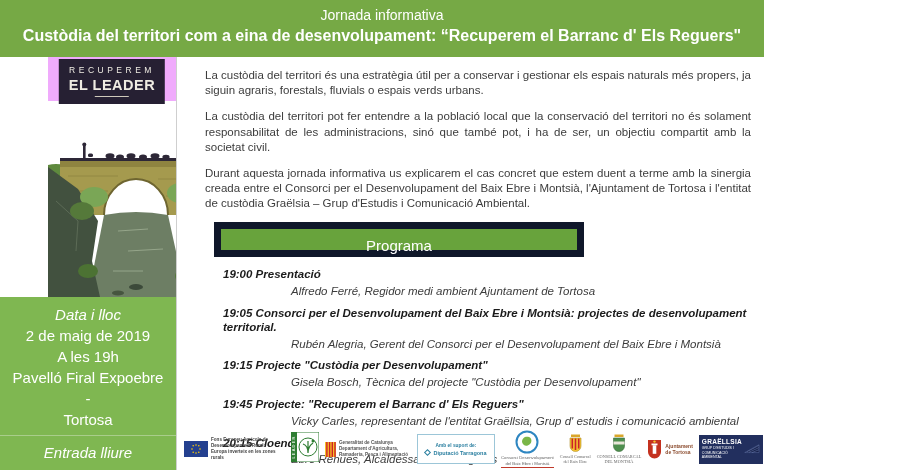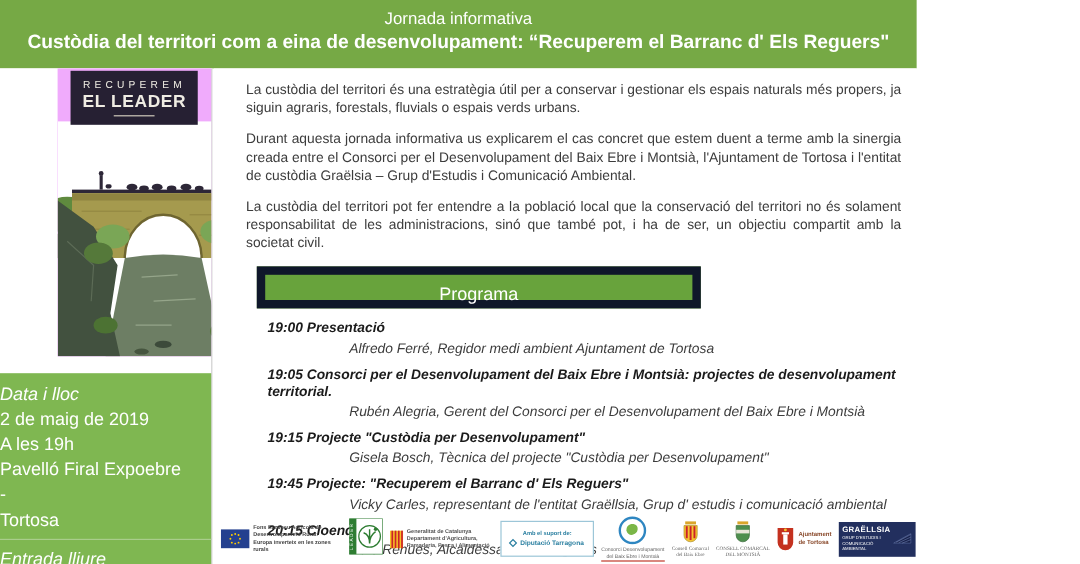--- a/index.html
+++ b/index.html
@@ -12,21 +12,21 @@
   .header .l2 { font-size:16px; font-weight:bold; line-height:22px; }
 
   
   .sidebar { position:absolute; left:0; top:57px; bottom:0; width:177px; border-right:1px solid #cfcfcf; background:#fff; }
   .poster { position:relative; height:240px; background:#f0abfc; overflow:hidden;margin-left:48px; }
   .badge { position:absolute; top:2px; left:50%; transform:translateX(-50%); background:#262033; color:#efece3; text-align:center; padding:6px 10px 7px; z-index:2; }
   .badge .b1 { font-size:8.5px; letter-spacing:3.5px; }
   .badge .b2 { font-size:14.5px; font-weight:bold; letter-spacing:.5px; margin-top:2px; white-space:nowrap; }
   .badge .rule { width:34px; height:1px; background:#cfc9bb; margin:3px auto 0; }
   .illus { position:absolute; left:0; top:44px; width:177px; height:196px; }
-  .side-info { position:absolute; top:240px; left:0; right:0; bottom:0; background:#7fb751; color:#fff; text-align:left; padding-top:7px; font-size:15px;margin-top:14px; }
+  .side-info { position:absolute; top:240px; left:0; right:0; bottom:0; background:#7fb751; color:#fff; text-align:center; padding-top:7px; font-size:15px; }
   .side-line { line-height:21px; white-space:nowrap; }
   .it { font-style:italic; }
   .side-divider { height:1px; background:#a9cd8b; margin:5px 0 6px; }
 
   
   .main { position:absolute; left:178px; top:57px; right:0; bottom:0; background:#fff; }
   .vline { position:absolute; left:303px; top:57px; width:1px; height:70px; background:#d2d2d2; }
   .paras { padding:11px 13px 0 27px; }
   .paras p { font-size:11.5px; color:#3c3c3c; text-align:justify; line-height:1.32; margin-bottom:11px; }
   .programa { margin-left:36px; width:370px; height:35px; background:#68a33c; border:7px solid #0f172a; color:#fff; font-size:15px; text-align:center; line-height:33px; }
@@ -138,22 +138,22 @@
       <div class="side-divider"></div>
       <div class="side-line it">Entrada lliure</div>
     </div>
   </div>
 
   <div class="vline"></div>
 
   <div class="main">
     <div class="paras">
       <p>La custòdia del territori és una estratègia útil per a conservar i gestionar els espais naturals més propers, ja siguin agraris, forestals, fluvials o espais verds urbans.</p>
+      <p>La custòdia del territori pot fer entendre a la població local que la conservació del territori no és solament responsabilitat de les administracions, sinó que també pot, i ha de ser, un objectiu compartit amb la societat civil.</p>
       <p>Durant aquesta jornada informativa us explicarem el cas concret que estem duent a terme amb la sinergia creada entre el Consorci per el Desenvolupament del Baix Ebre i Montsià, l'Ajuntament de Tortosa i l'entitat de custòdia Graëlsia – Grup d'Estudis i Comunicació Ambiental.</p>
-      <p>La custòdia del territori pot fer entendre a la població local que la conservació del territori no és solament responsabilitat de les administracions, sinó que també pot, i ha de ser, un objectiu compartit amb la societat civil.</p>
     </div>
 
     <div class="programa">Programa</div>
 
     <div class="program">
       <div class="pi">
         <div class="t">19:00 Presentació</div>
         <div class="s">Alfredo Ferré, Regidor medi ambient Ajuntament de Tortosa</div>
       </div>
       <div class="pi">

